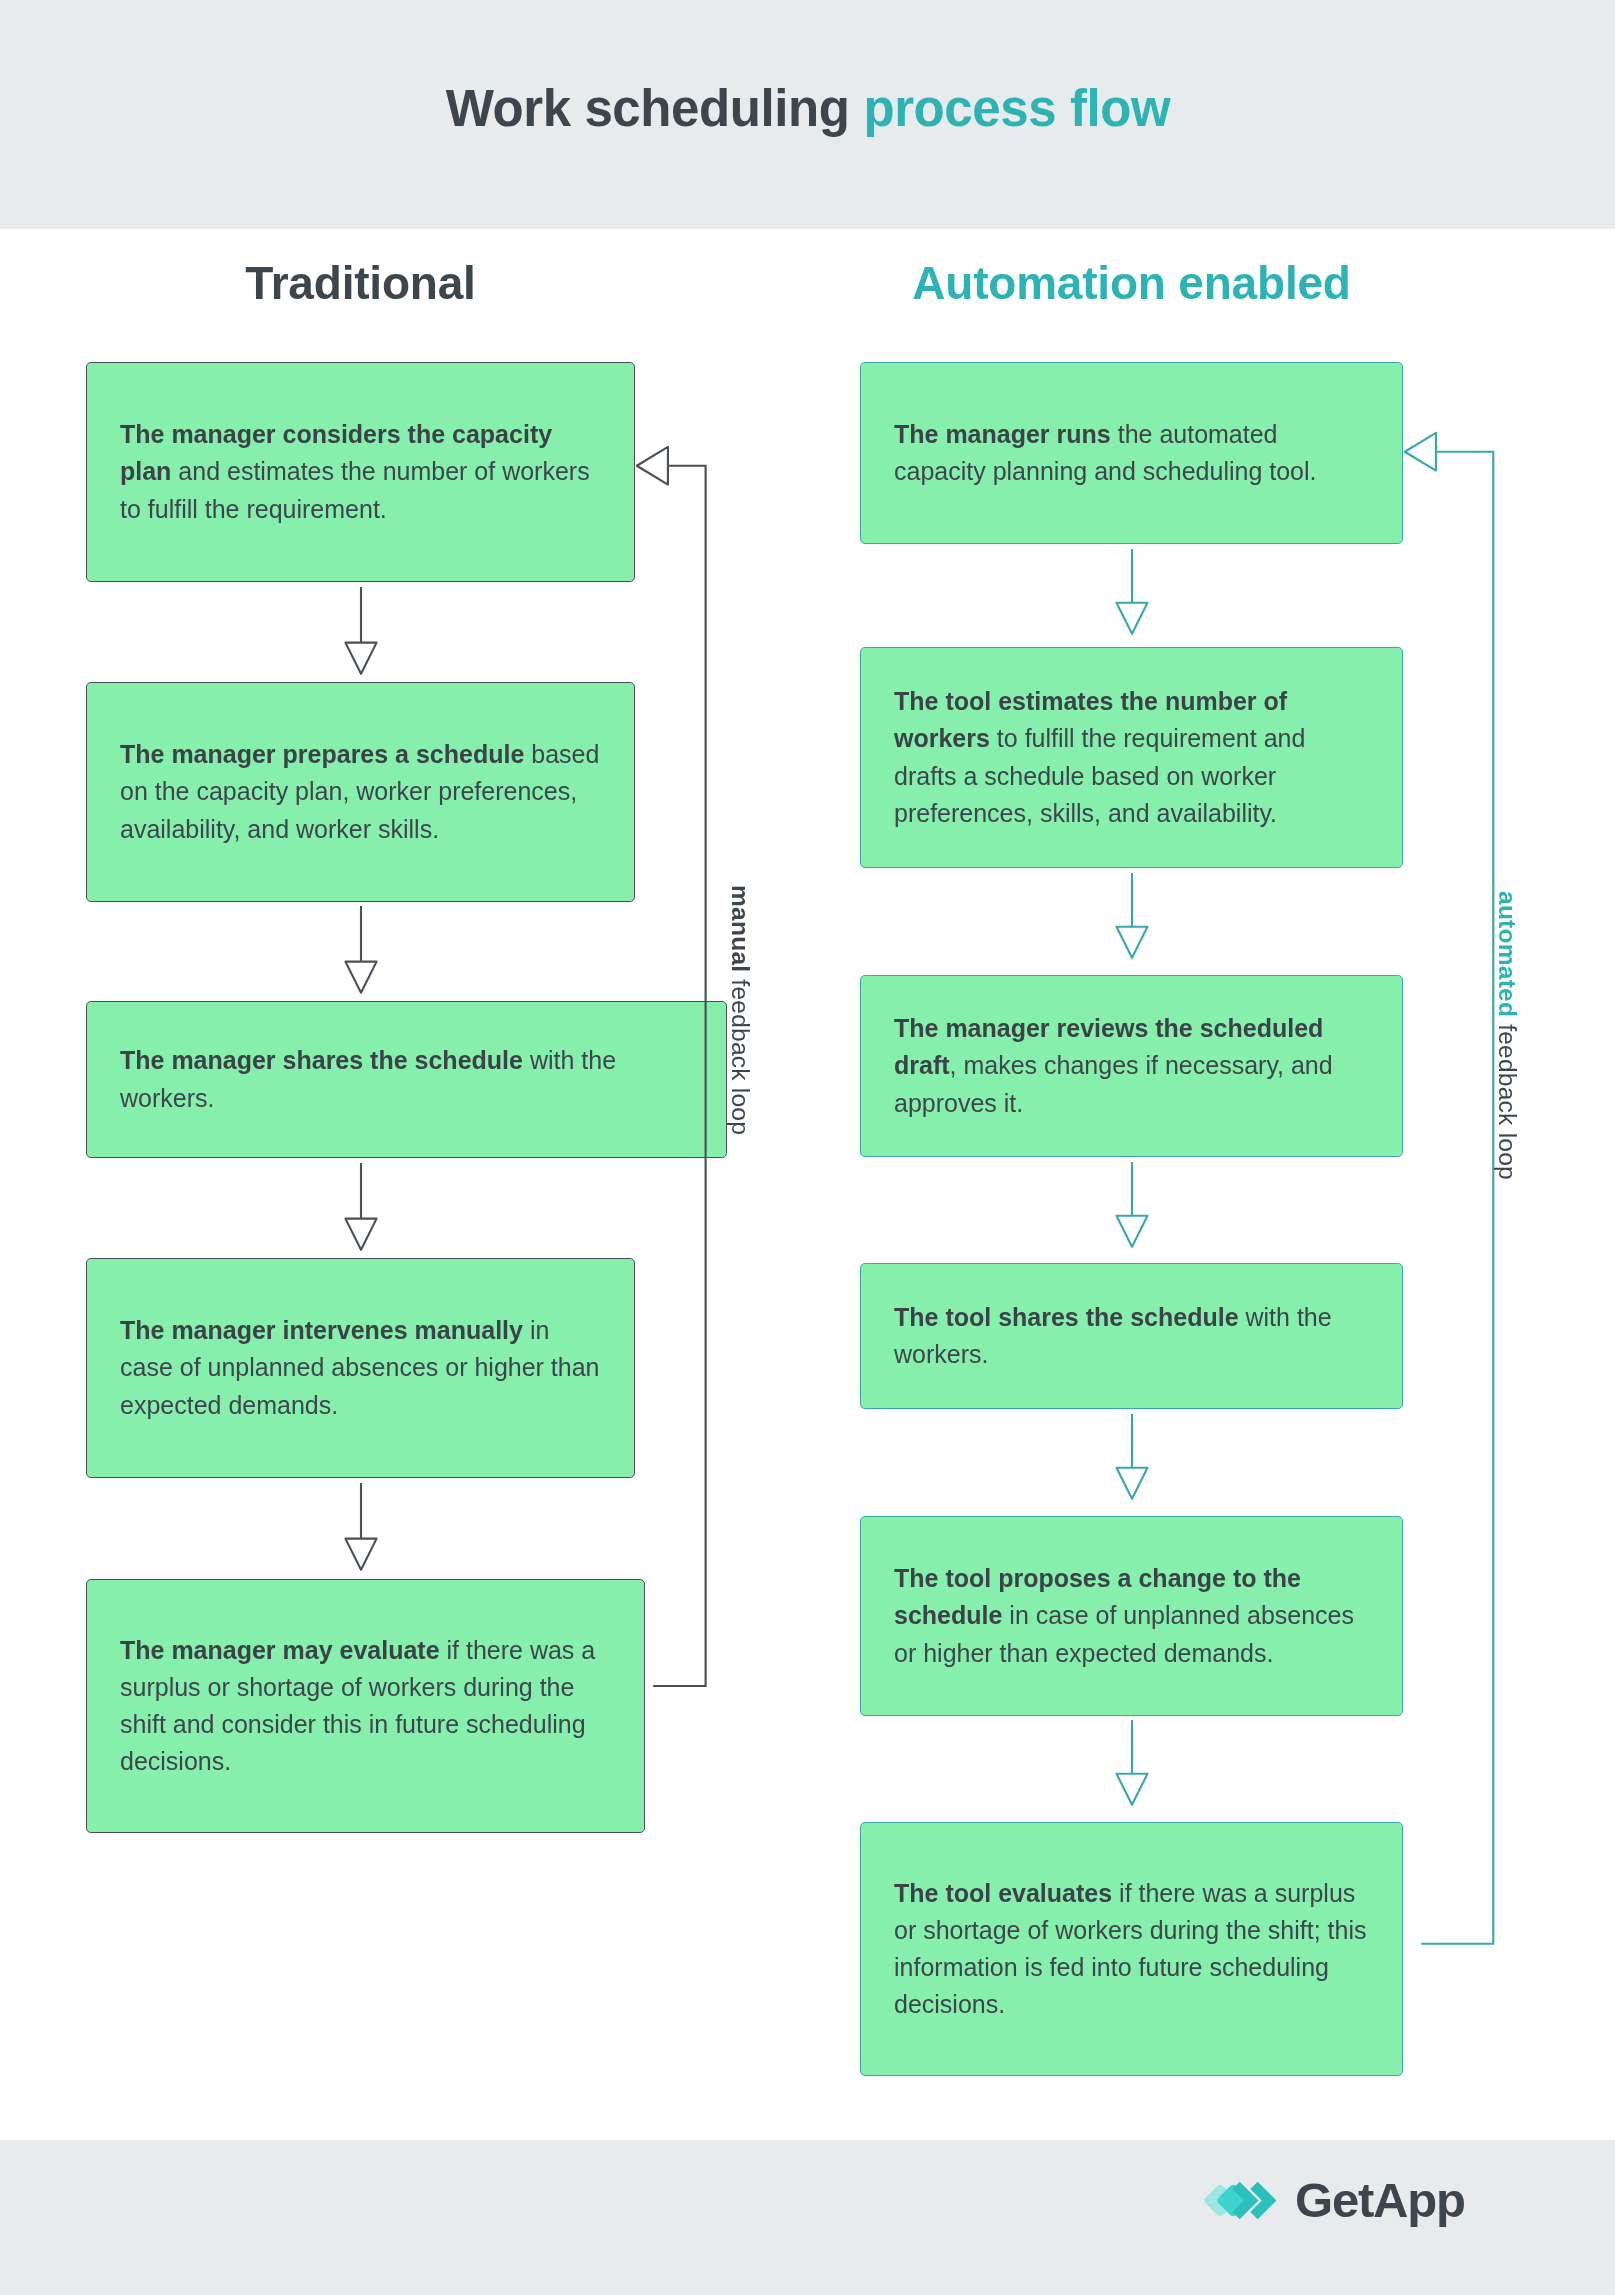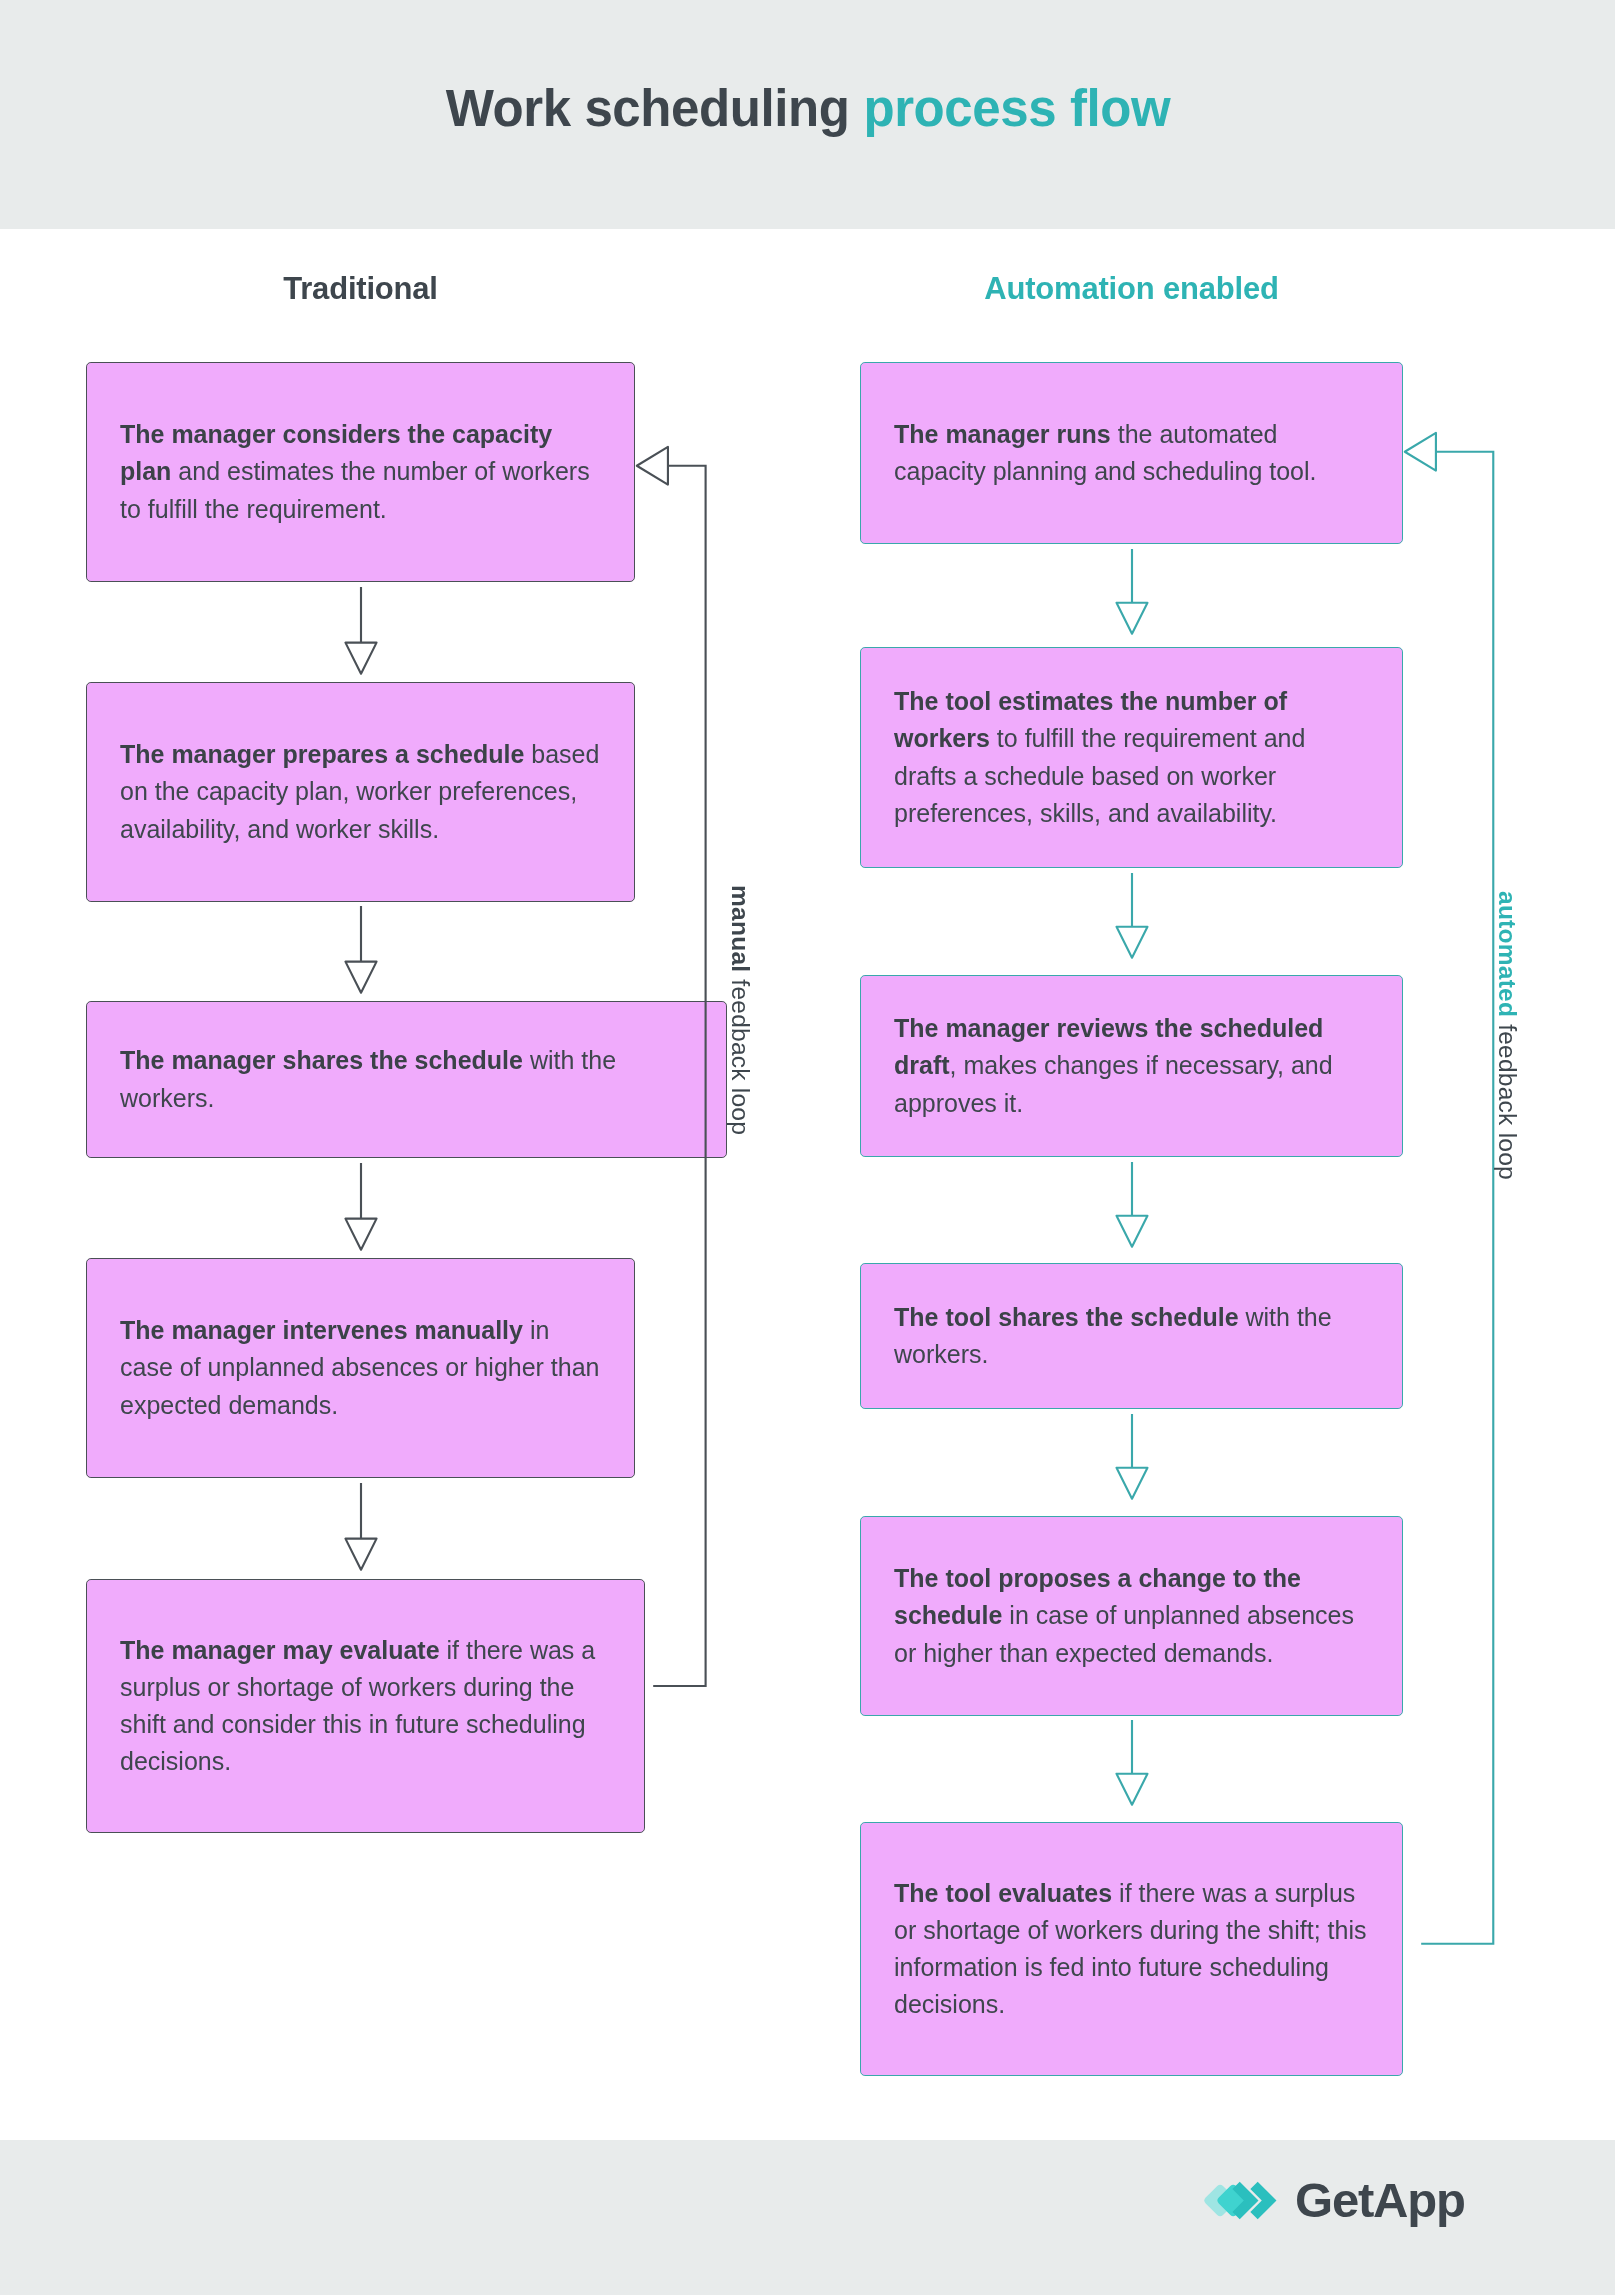--- a/index.html
+++ b/index.html
@@ -38,33 +38,33 @@
     font-weight: 700;
     letter-spacing: -0.4px;
     color: #3e464d;
     white-space: nowrap;
   }
   #page-title .accent { color: #2eb3b4; }
 
   
   .col-header {
     position: absolute;
-    top: 271px;
-    font-size: 31px;
+    top: 256px;
+    font-size: 46px;
     font-weight: 700;
     letter-spacing: -0.2px;
     text-align: center;
   }
   #col-header-left  { left: 86px;  width: 549px; color: #3e464d; }
   #col-header-right { left: 860px; width: 543px; color: #2eb3b4; }
 
   
   .flow-box {
     position: absolute;
-    background: #f0abfc;
+    background: #86efac;
     border: 1.6px solid #4a5056;
     border-radius: 4.9px;
     display: flex;
     align-items: center;
   }
   .flow-box.teal { border-color: #3aa8ab; }
 
   .flow-text {
     padding: 0 33px;
     font-size: 25px;

